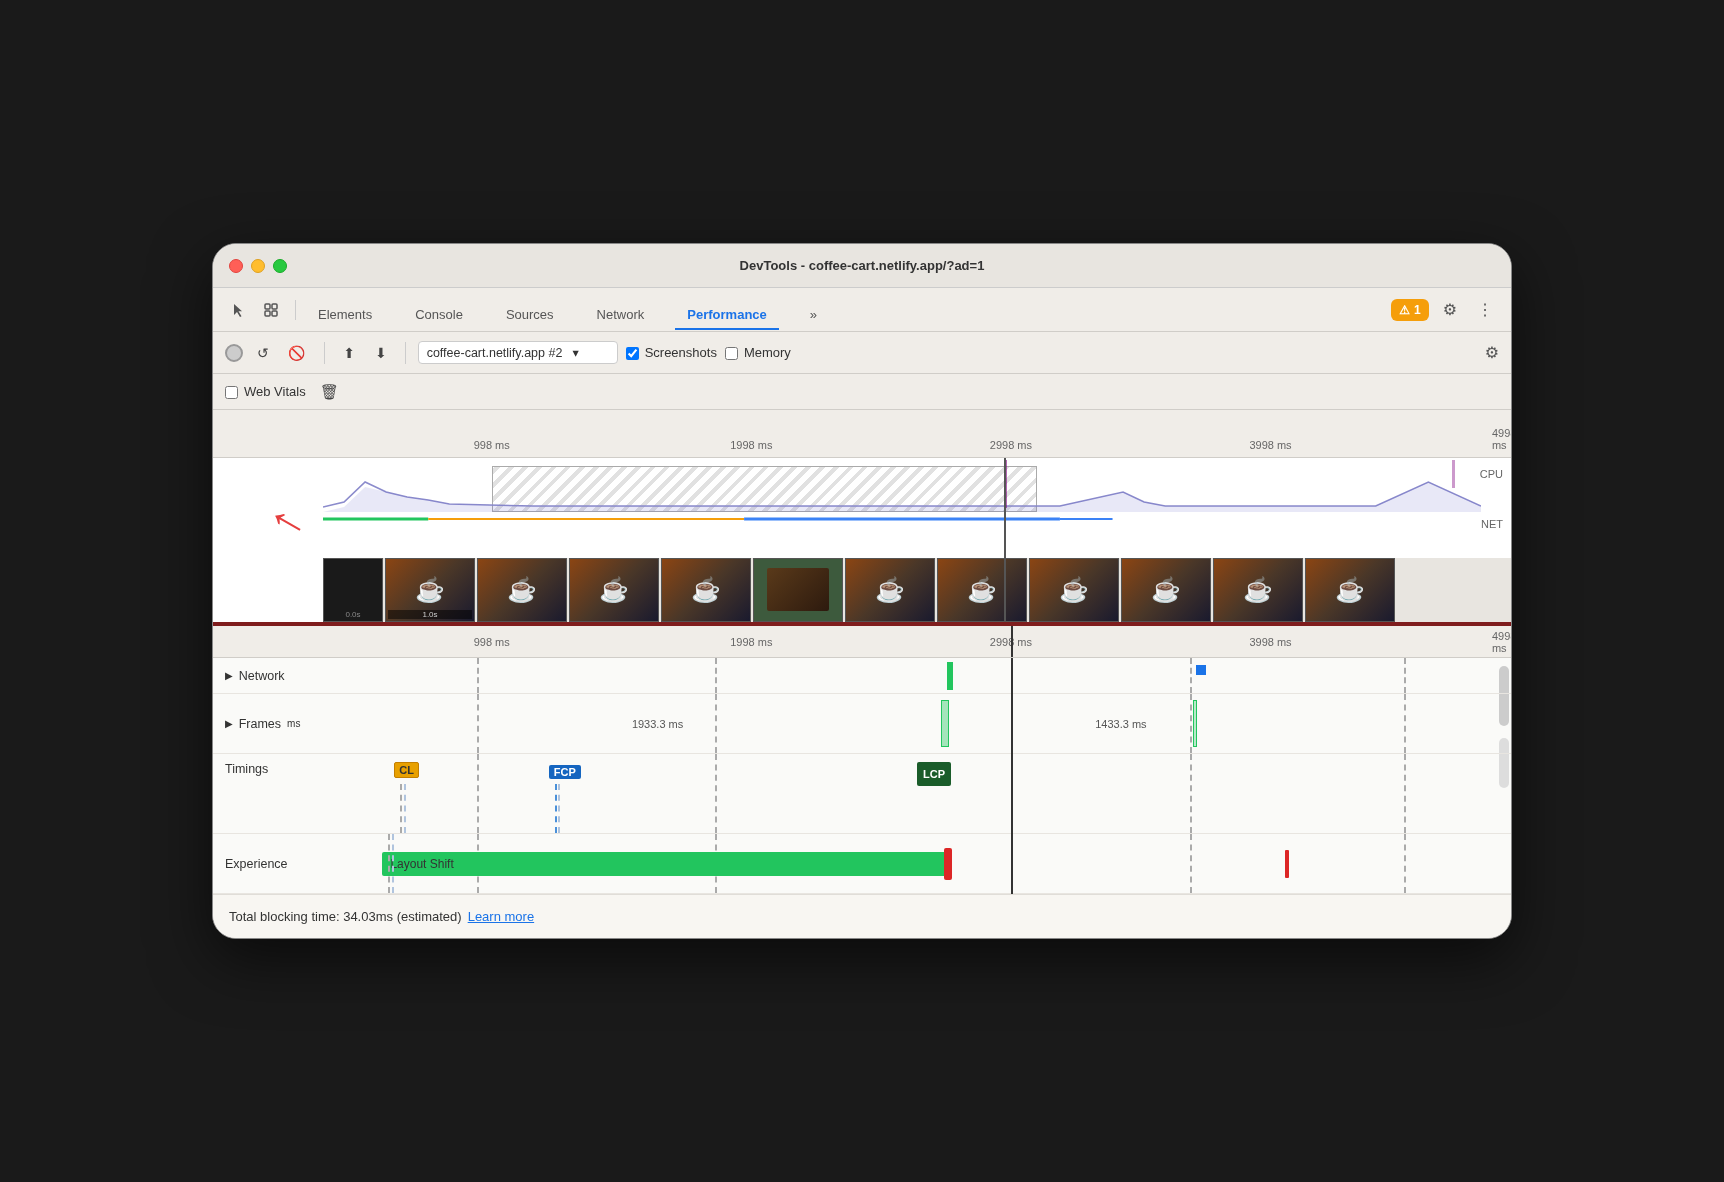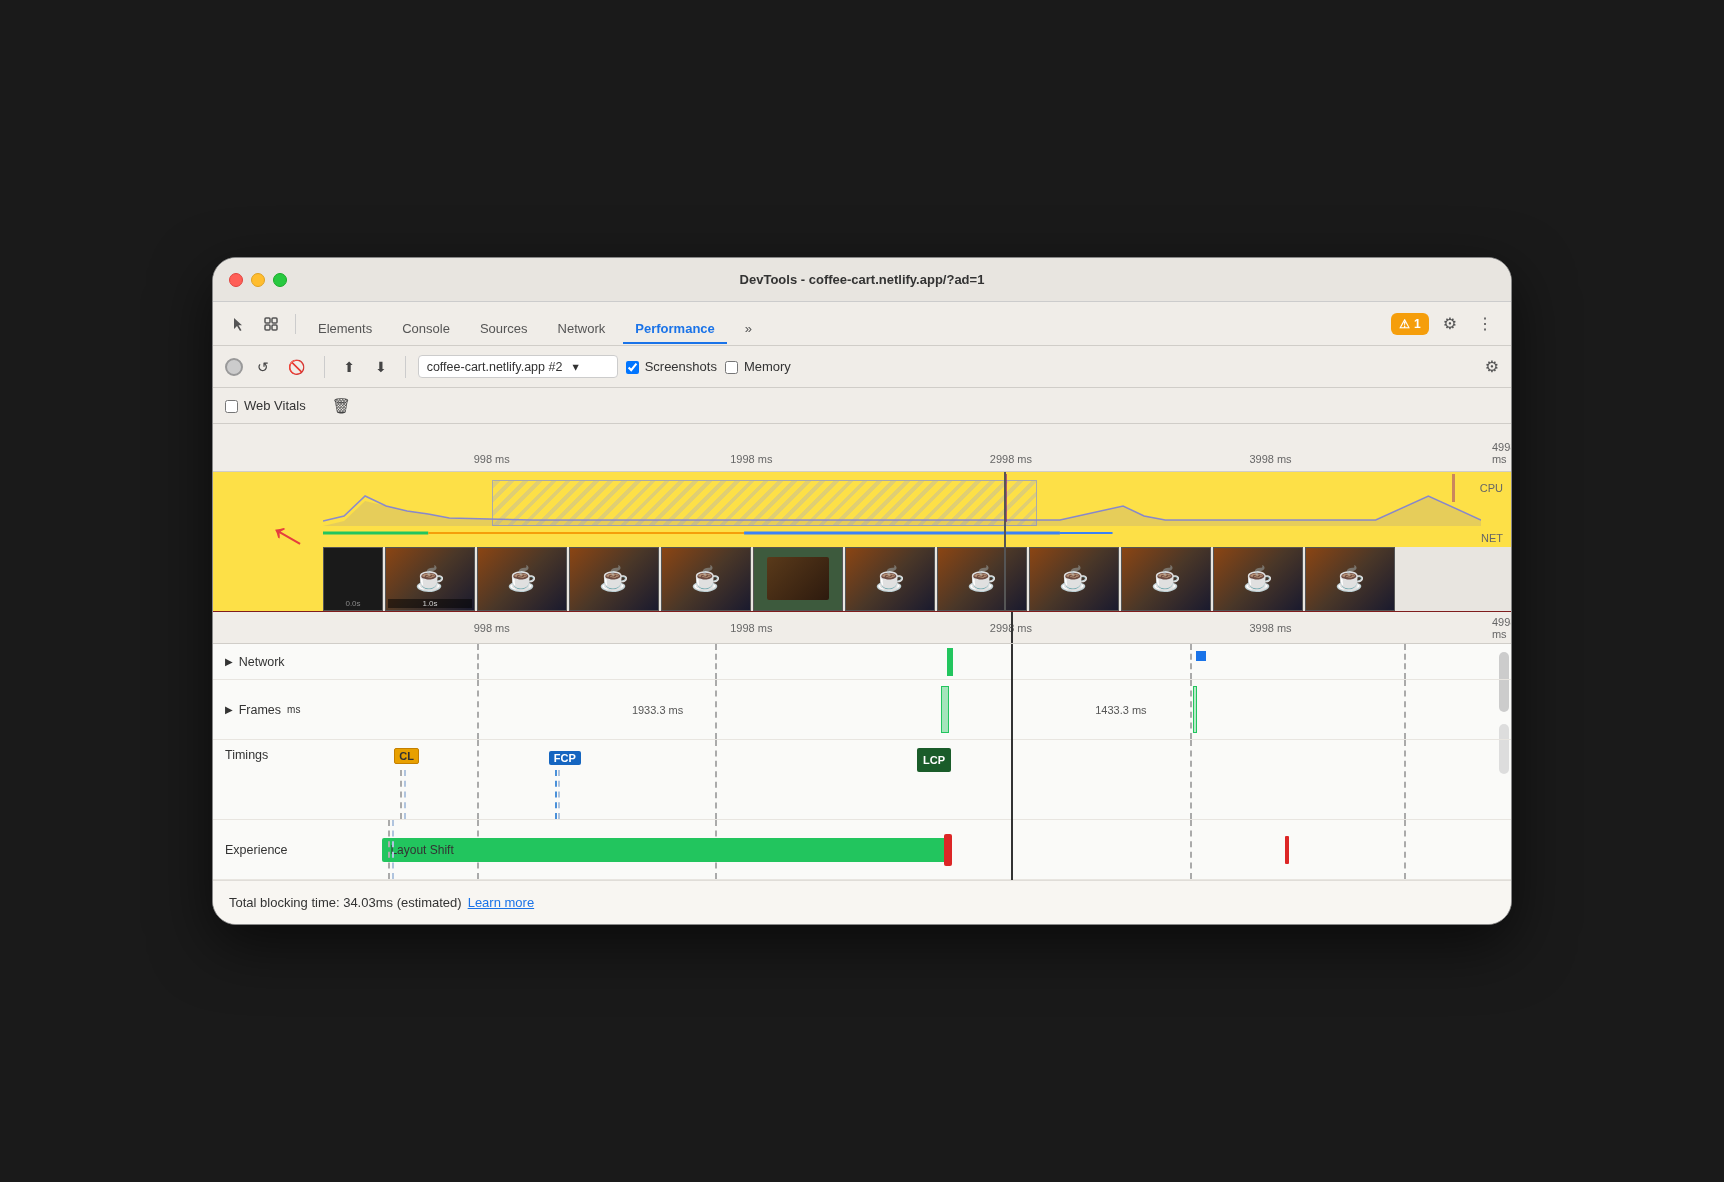--- a/index.html
+++ b/index.html
@@ -72,21 +72,21 @@
     .toolbar-sep {
       width: 1px;
       height: 20px;
       background: #ccc;
       margin: 0 6px;
     }
     .tab-list {
       display: flex;
       align-items: center;
       flex: 1;
-      gap: 6px;
+      gap: 19px;
       margin-top: 9px;
     }
     .tab {
       padding: 6px 12px;
       font-size: 13px;
       color: #555;
       cursor: pointer;
       border-radius: 4px;
       position: relative;
       white-space: nowrap;
@@ -179,21 +179,21 @@
       color: #555;
     }
     
     .toolbar3 {
       background: #f0ede8;
       border-bottom: 1px solid #d0cdc8;
       display: flex;
       align-items: center;
       padding: 0 12px;
       height: 36px;
-      gap: 20px;
+      gap: 8px;
     }
     
     .timeline-ruler {
       background: #f0ede8;
       border-bottom: 1px solid #d0cdc8;
       height: 48px;
       position: relative;
       display: flex;
       align-items: flex-end;
       padding-bottom: 6px;
@@ -201,24 +201,24 @@
     }
     .ruler-tick {
       position: absolute;
       bottom: 6px;
       font-size: 11px;
       color: #666;
       transform: translateX(-50%);
     }
     
     .overview-area {
-      height: 140px;
-      position: relative;
-      background: #fde047;
-      border-bottom: 1px solid #7f1d1d;
+      height: 168px;
+      position: relative;
+      background: #ffffff;
+      border-bottom: 4px solid #7f1d1d;
       overflow: hidden;
     }
     .cpu-label, .net-label {
       position: absolute;
       right: 8px;
       font-size: 11px;
       color: #666;
     }
     .cpu-label { top: 10px; }
     .net-label { top: 60px; }

